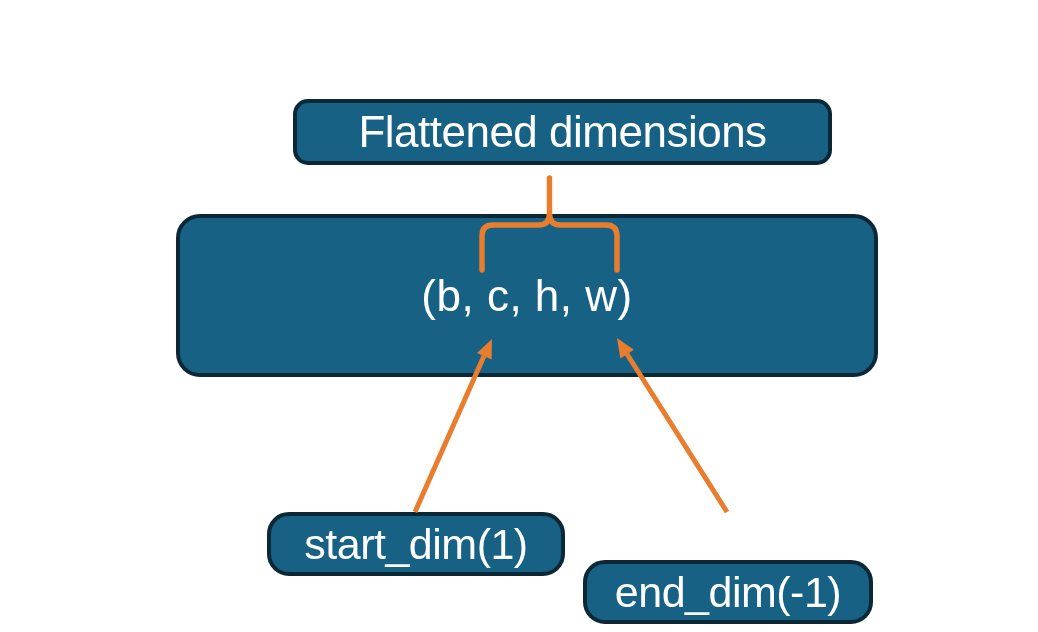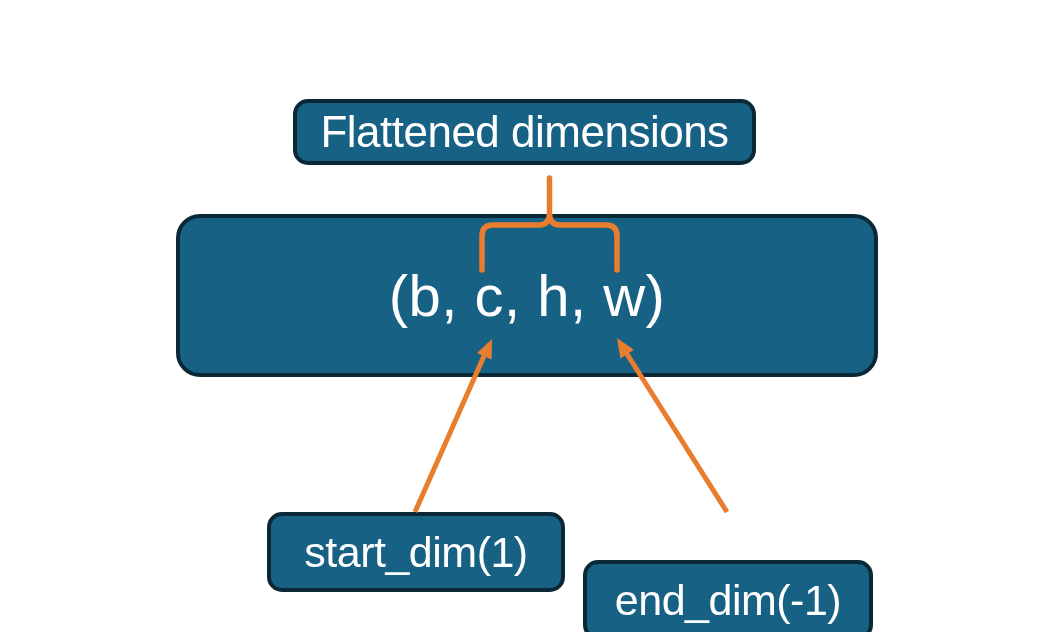--- a/index.html
+++ b/index.html
@@ -21,36 +21,36 @@
     background: var(--node-fill, #176185);
     border: 4px solid var(--node-border, #0a2836);
     color: var(--label, #ffffff);
     display: flex;
     align-items: center;
     justify-content: center;
     text-align: center;
   }
   .node-top {
     left: 293px; top: 99px;
-    width: 463px; height: 66px;
+    width: 539px; height: 66px;
     border-radius: 15px;
     font-size: 44px;
     letter-spacing: -0.5px;
   }
   .node-main {
     left: 176px; top: 214px;
     width: 702px; height: 163px;
     border-radius: 24px;
-    font-size: 58px;
+    font-size: 44px;
     letter-spacing: 0.5px;
   }
   .node-small {
     top: 512px;
-    height: 80px;
-    border-radius: 15px;
+    height: 64px;
+    border-radius: 22px;
     font-size: 43px;
     letter-spacing: -0.5px;
   }
   .node-start { left: 267px; width: 298px; }
   .node-end   { left: 583px; width: 290px; margin-top: 48px; }
   .overlay {
     position: absolute;
     left: 0; top: 0;
     width: 1038px;
     height: 632px;

